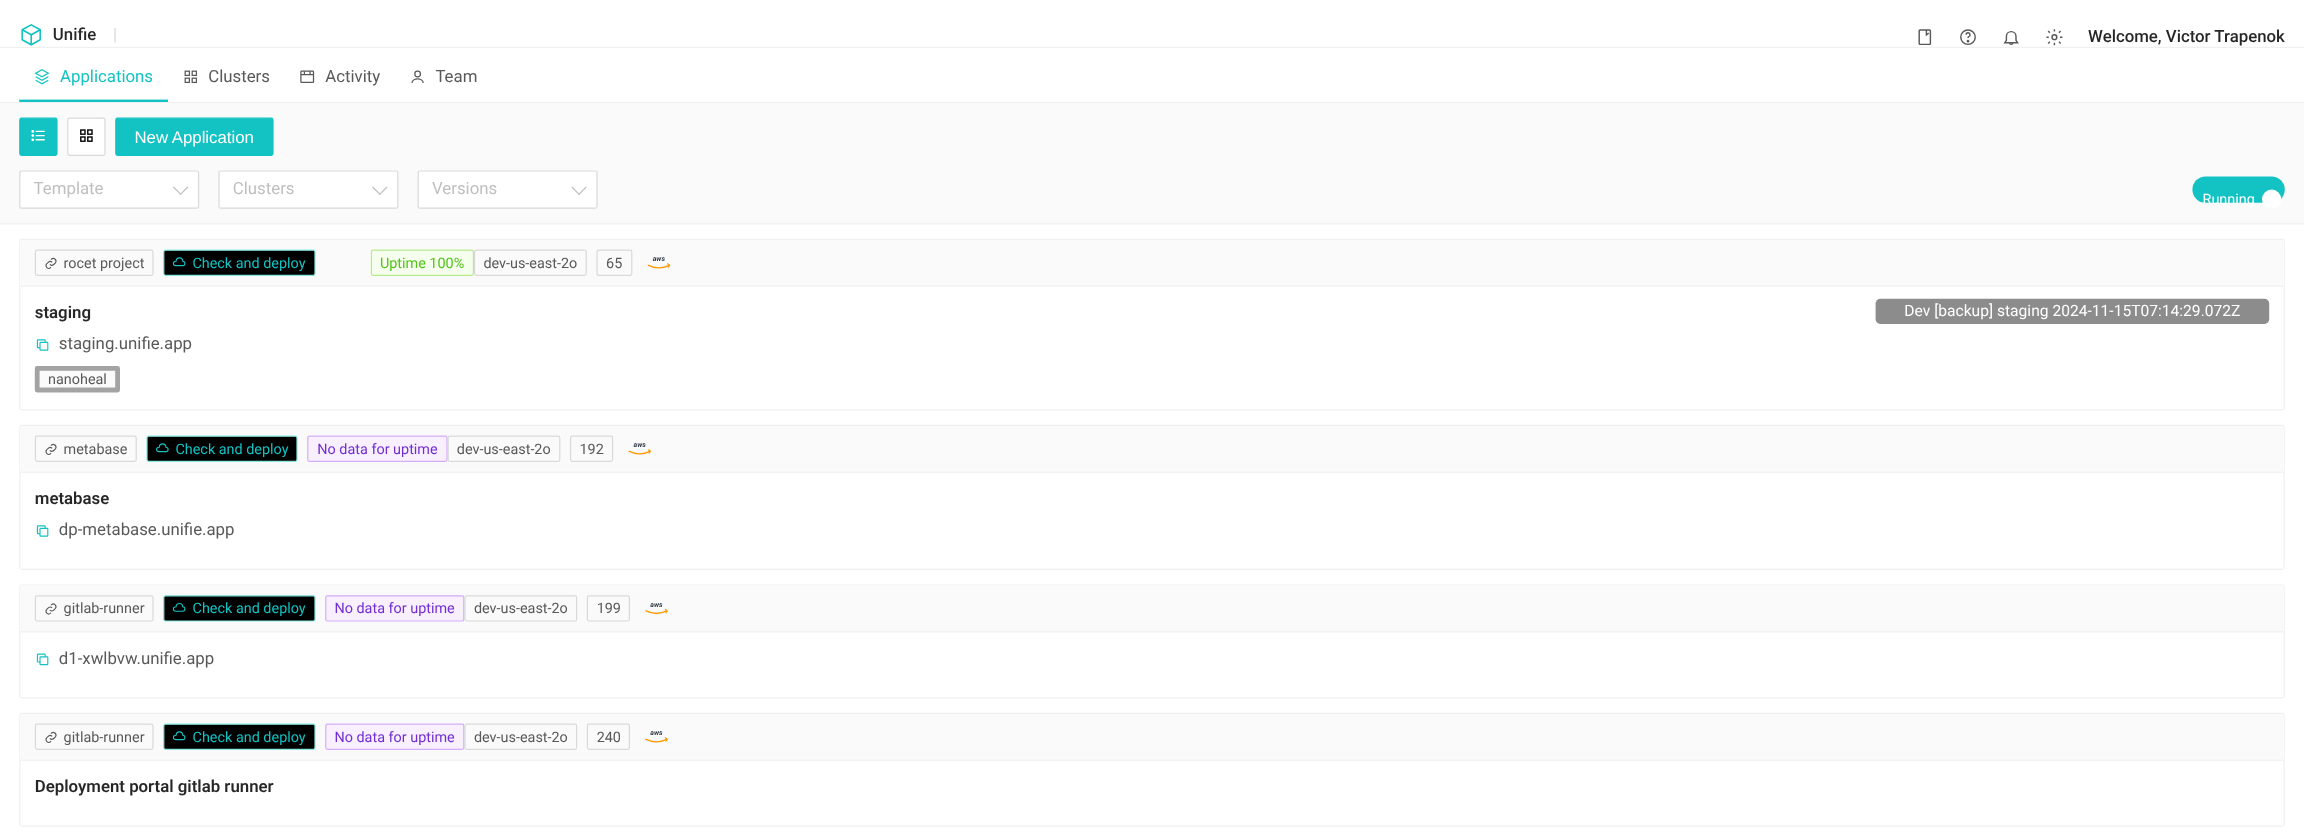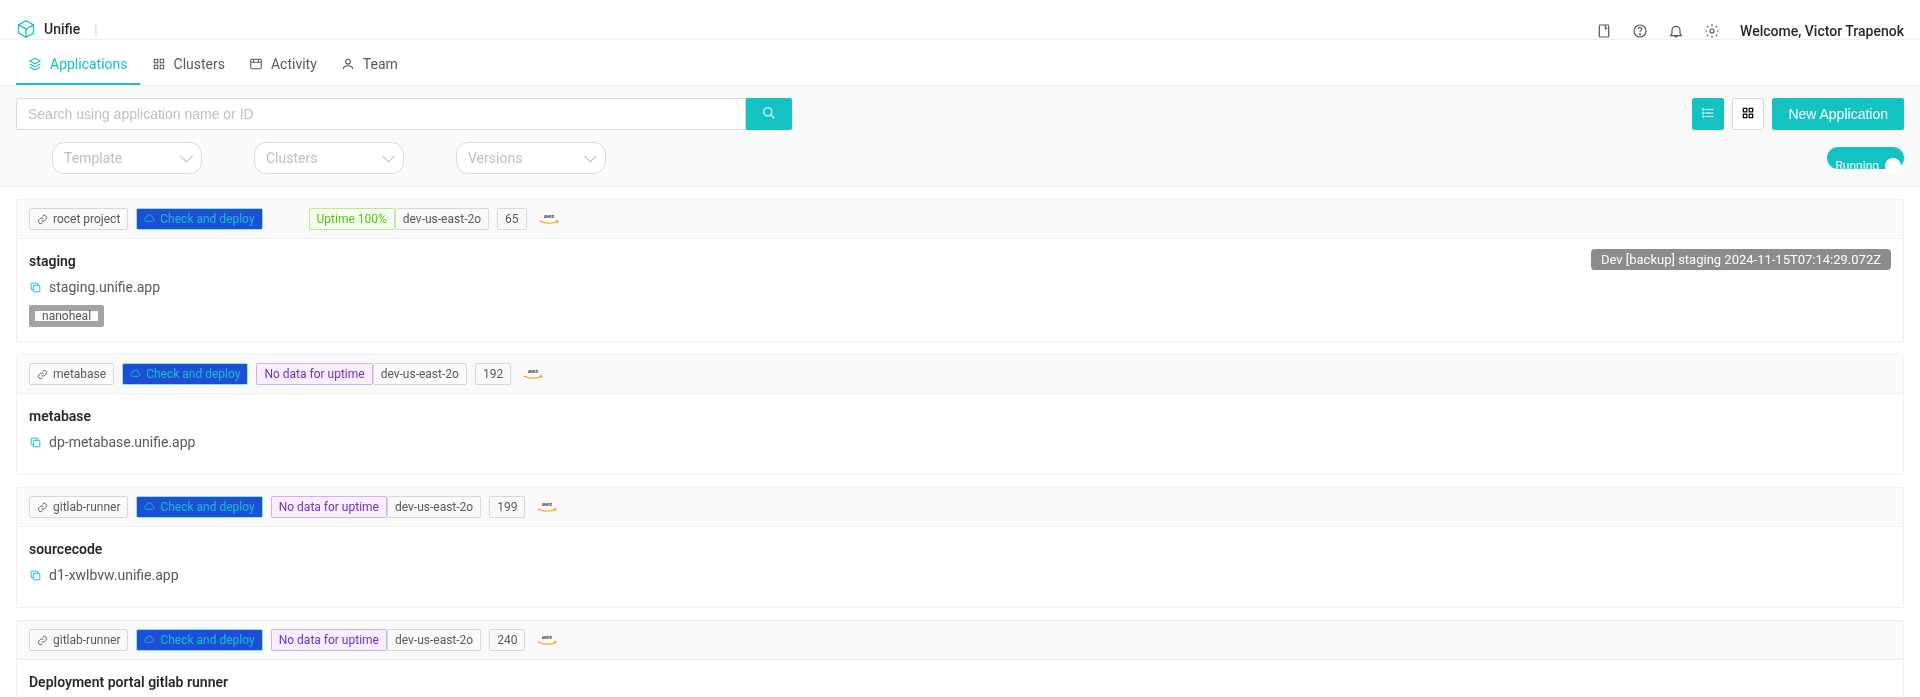--- a/index.html
+++ b/index.html
@@ -28,45 +28,45 @@
   .search-input { width: 730px; height: 32px; padding: 4px 11px; border: 1px solid #d9d9d9; border-radius: 2px 0 0 2px; font-size: 14px; outline: none; }
   .search-input::placeholder { color: #bfbfbf; }
   .search-btn { width: 46px; height: 32px; background: #13c2c2; border: 1px solid #13c2c2; border-radius: 0 2px 2px 0; color: #fff; cursor: pointer; display: inline-flex; align-items: center; justify-content: center; }
   .right-actions { display: flex; align-items: center; gap: 8px; }
   .view-btn { width: 32px; height: 32px; border: 1px solid #d9d9d9; border-radius: 2px; background: #fff; display: inline-flex; align-items: center; justify-content: center; cursor: pointer; }
   .view-btn.active { background: #13c2c2; border-color: #13c2c2; color: #fff; }
   .new-app-btn { height: 32px; padding: 0 15px; background: #13c2c2; border: 1px solid #13c2c2; color: #fff; border-radius: 2px; cursor: pointer; font-size: 14px; }
 
   .filter-row2 { display: flex; justify-content: space-between; align-items: center; }
   .selects { display: flex; gap: 16px; }
-  .select { position: relative; min-width: 150px; height: 32px; border: 1px solid #d9d9d9; border-radius: 12px; background: #fff; padding: 4px 24px 4px 11px; color: #bfbfbf; cursor: pointer; display: flex; align-items: center; font-size: 14px; margin-left: 36px; }
+  .select { position: relative; min-width: 150px; height: 32px; border: 1px solid #d9d9d9; border-radius: 2px; background: #fff; padding: 4px 24px 4px 11px; color: #bfbfbf; cursor: pointer; display: flex; align-items: center; font-size: 14px; }
   .select::after { content: ""; position: absolute; right: 10px; top: 50%; width: 8px; height: 8px; border-right: 1.5px solid #bfbfbf; border-bottom: 1.5px solid #bfbfbf; transform: translateY(-70%) rotate(45deg); }
   .running-toggle { display: inline-flex; align-items: center; background: #13c2c2; border-radius: 11px; height: 22px; padding: 16px 3px 0 8px; color: #fff; font-size: 12px; cursor: pointer; gap: 6px; }
   .toggle-knob { width: 16px; height: 16px; background: #fff; border-radius: 50%; }
 
   
   .cards { padding: 0 16px 16px; }
   .card { border: 1px solid #f0f0f0; border-radius: 2px; margin-top: 12px; background: #fff; }
   .card-header { display: flex; align-items: center; padding: 8px 12px; background: #fafafa; border-bottom: 1px solid #f0f0f0; }
   .card-header-left { display: flex; gap: 8px; align-items: center; flex-wrap: wrap; }
   .card-header-right { display: flex; gap: 8px; align-items: center; }
   .tag { display: inline-flex; align-items: center; gap: 5px; height: 22px; padding: 0 7px; border-radius: 2px; font-size: 12px; line-height: 1; border: 1px solid; }
   .tag-default { background: #fafafa; border-color: #d9d9d9; color: #595959; }
-  .tag-cyan { background: #1d4ed8; border-color: #87e8de; color: #13c2c2; }
+  .tag-cyan { background: #000000; border-color: #87e8de; color: #13c2c2; }
   .tag-green { background: #f6ffed; border-color: #b7eb8f; color: #52c41a; margin-left: 38px; }
   .tag-purple { background: #f9f0ff; border-color: #d3adf7; color: #722ed1; }
   .tag .link-icon, .tag .deploy-icon { display: inline-flex; }
   .aws-badge { display: inline-flex; align-items: center; justify-content: center; width: 28px; height: 22px; }
   .card-body { padding: 14px 12px 14px; position: relative; }
   .app-title { font-weight: 600; font-size: 14px; margin-bottom: 10px; }
   .app-url { display: flex; align-items: center; gap: 7px; color: #595959; font-size: 14px; margin-bottom: 10px; }
   .copy-icon { color: #13c2c2; display: inline-flex; }
   .sub-tags { display: flex; gap: 6px; }
-  .small-tag { display: inline-flex; align-items: center; height: 22px; padding: 0 7px; border: 6px solid #a3a3a3; border-radius: 2px; font-size: 12px; color: #595959; background: #fafafa; }
-  .backup-badge { position: absolute; right: 12px; top: 10px; background: #8c8c8c; color: #fff; padding: 3px 10px; border-radius: 4px; font-size: 13px; }
+  .small-tag { display: inline-flex; align-items: center; height: 22px; padding: 0 7px; border: 4px solid #a3a3a3; border-radius: 2px; font-size: 12px; color: #595959; background: #fafafa; }
+  .backup-badge { position: absolute; right: 12px; top: 10px; background: #8c8c8c; color: #fff; padding: 3px 24px; border-radius: 4px; font-size: 13px; }
 </style>
 </head>
 <body>
 
 <div class="top-bar">
   <div class="top-left">
     <span class="logo">
       <svg width="20" height="20" viewBox="0 0 24 24" fill="none">
           <path d="M3 7 L12 2 L21 7 L21 17 L12 22 L3 17 Z" stroke="#13c2c2" stroke-width="1.6"></path>
           <path d="M3 7 L12 12 L21 7" stroke="#13c2c2" stroke-width="1.6"></path>
@@ -143,31 +143,20 @@
           <circle cx="12" cy="8" r="4"></circle>
           <path d="M4 21c0-4 4-6 8-6s8 2 8 6"></path>
         </svg>
     </span>
     <span>Team</span>
   </div>
 </div>
 
 <div class="filter-area">
   <div class="filter-row1">
-    <div class="search-group">
-      <input class="search-input" placeholder="Search using application name or ID" style="">
-      <button class="search-btn">
-        <span>
-          <svg width="14" height="14" viewBox="0 0 24 24" fill="none" stroke="currentColor" stroke-width="2">
-              <circle cx="10" cy="10" r="7"></circle>
-              <path d="M21 21l-6-6"></path>
-            </svg>
-        </span>
-      </button>
-    </div>
     <div class="right-actions">
       <button class="view-btn active">
         <span>
           <svg width="14" height="14" viewBox="0 0 24 24" fill="none" stroke="currentColor" stroke-width="2">
               <path d="M8 6h13M8 12h13M8 18h13"></path>
               <circle cx="4" cy="6" r="1" fill="currentColor"></circle>
               <circle cx="4" cy="12" r="1" fill="currentColor"></circle>
               <circle cx="4" cy="18" r="1" fill="currentColor"></circle>
             </svg>
         </span>
@@ -334,21 +323,20 @@
             <svg width="26" height="16" viewBox="0 0 40 24">
               <text x="20" y="10" text-anchor="middle" font-size="9" font-weight="600" fill="#232f3e" font-style="italic">aws</text>
               <path d="M6 15 Q20 22 34 15" stroke="#ff9900" stroke-width="1.8" fill="none"></path>
               <path d="M34 15 L31 13 M34 15 L32 18" stroke="#ff9900" stroke-width="1.5"></path>
             </svg>
           </span>
       </div>
     </div>
     <div class="card-body">
 
-      <div class="app-title">sourcecode</div>
       <div class="app-url">
       <span class="copy-icon">
             <svg width="13" height="13" viewBox="0 0 24 24" fill="none" stroke="currentColor" stroke-width="1.8">
               <rect x="8" y="8" width="12" height="12" rx="1"></rect>
               <path d="M16 8V5a1 1 0 0 0-1-1H5a1 1 0 0 0-1 1v10a1 1 0 0 0 1 1h3"></path>
             </svg>
           </span>
       <span>d1-xwlbvw.unifie.app</span>
     </div>
 

